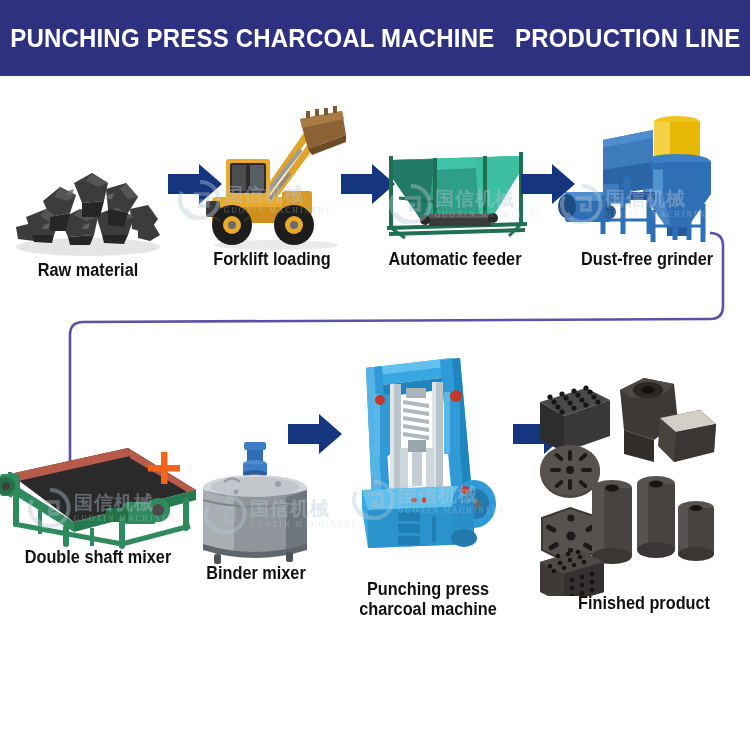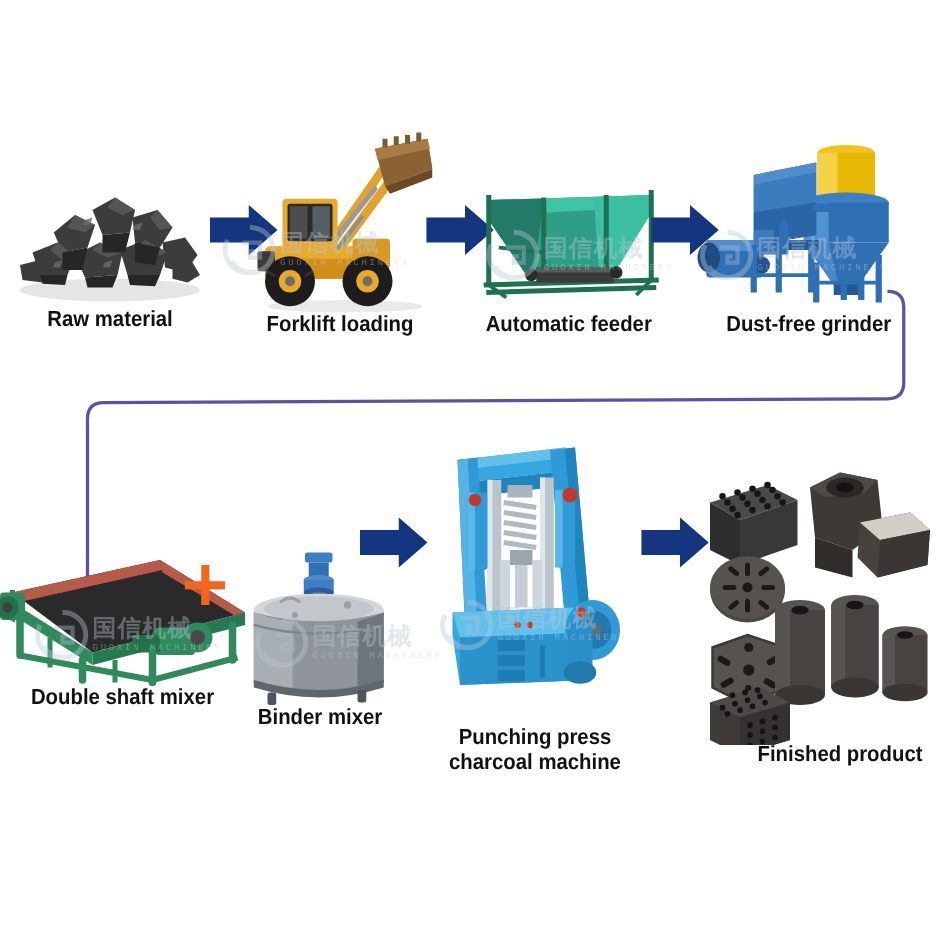--- a/index.html
+++ b/index.html
@@ -57,34 +57,37 @@
   .wm .wm-ring{display:block;}
   .wm-txt{
     position:absolute;left:46px;top:4px;
     color:#b9c7d6;font-size:19px;font-weight:bold;
     letter-spacing:1px;white-space:nowrap;
     font-family:"DejaVu Sans", sans-serif;
   }
   .wm-sub{
     position:absolute;left:46px;top:29px;
     color:#c2cfdb;font-size:7.2px;letter-spacing:2.2px;white-space:nowrap;
-    font-family:Liberation Mono, monospace;
+    font-family:Liberation Serif, serif;
   }
 </style>
 </head>
 <body>
 
 <div id="page">
 
+  <div class="header">
+    <div class="header-title">PUNCHING PRESS CHARCOAL MACHINE   PRODUCTION LINE</div>
+  </div>
 
   <svg class="connector" viewBox="0 0 750 750">
     <path d="M 712 233 L 710 233 Q 723 233 723 246 L 723 306 Q 723 319 710 319 L 83 322 Q 70 322 70 335 L 70 470" fill="none" stroke="#5b52a8" stroke-width="2.6" stroke-linecap="round"></path>
   </svg>
 
-  <div class="stage" style="left:8px;top:124px;width:160px;height:150px;">
+  <div class="stage" style="left:8px;top:139px;width:160px;height:150px;">
     <svg width="160" height="118" viewBox="0 0 160 118">
       <ellipse cx="80" cy="108" rx="72" ry="9" fill="#cfcfcf" opacity=".55"></ellipse>
       <g fill="#3c3c3c">
         <polygon points="35,62 52,48 68,56 62,74 42,78"></polygon>
         <polygon points="66,44 84,34 100,44 96,62 74,64"></polygon>
         <polygon points="98,50 118,44 130,58 120,74 100,70"></polygon>
         <polygon points="18,78 38,70 52,80 46,96 24,96"></polygon>
         <polygon points="52,80 72,70 90,78 86,96 60,98"></polygon>
         <polygon points="88,76 108,68 126,78 120,96 94,96"></polygon>
         <polygon points="122,70 140,66 150,80 140,94 124,90"></polygon>
@@ -509,21 +512,21 @@
     <div class="wm-txt">国信机械</div>
     <div class="wm-sub">GUOXIN MACHINERY</div>
   </div>
 
   <div class="arrow" style="left:513px;top:413px;">
     <svg width="54" height="42" viewBox="0 0 54 42">
       <polygon points="0,11 31,11 31,1 54,21 31,41 31,31 0,31" fill="#15357f"></polygon>
     </svg>
   </div>
 
-  <div class="stage" style="left:552px;top:366px;width:198px;height:260px;">
+  <div class="stage" style="left:524px;top:366px;width:198px;height:260px;">
     <svg width="198" height="230" viewBox="0 0 198 230">
 
       <g>
         <polygon points="16,36 62,22 86,34 40,50" fill="#4a4a4a"></polygon>
         <polygon points="16,36 40,50 40,86 16,74" fill="#2d2d2d"></polygon>
         <polygon points="40,50 86,34 86,70 40,86" fill="#383838"></polygon>
         <g fill="#161616">
           <circle cx="30" cy="36" r="2.6"></circle>
             <circle cx="42" cy="32" r="2.6"></circle>
           <circle cx="54" cy="29" r="2.6"></circle>

